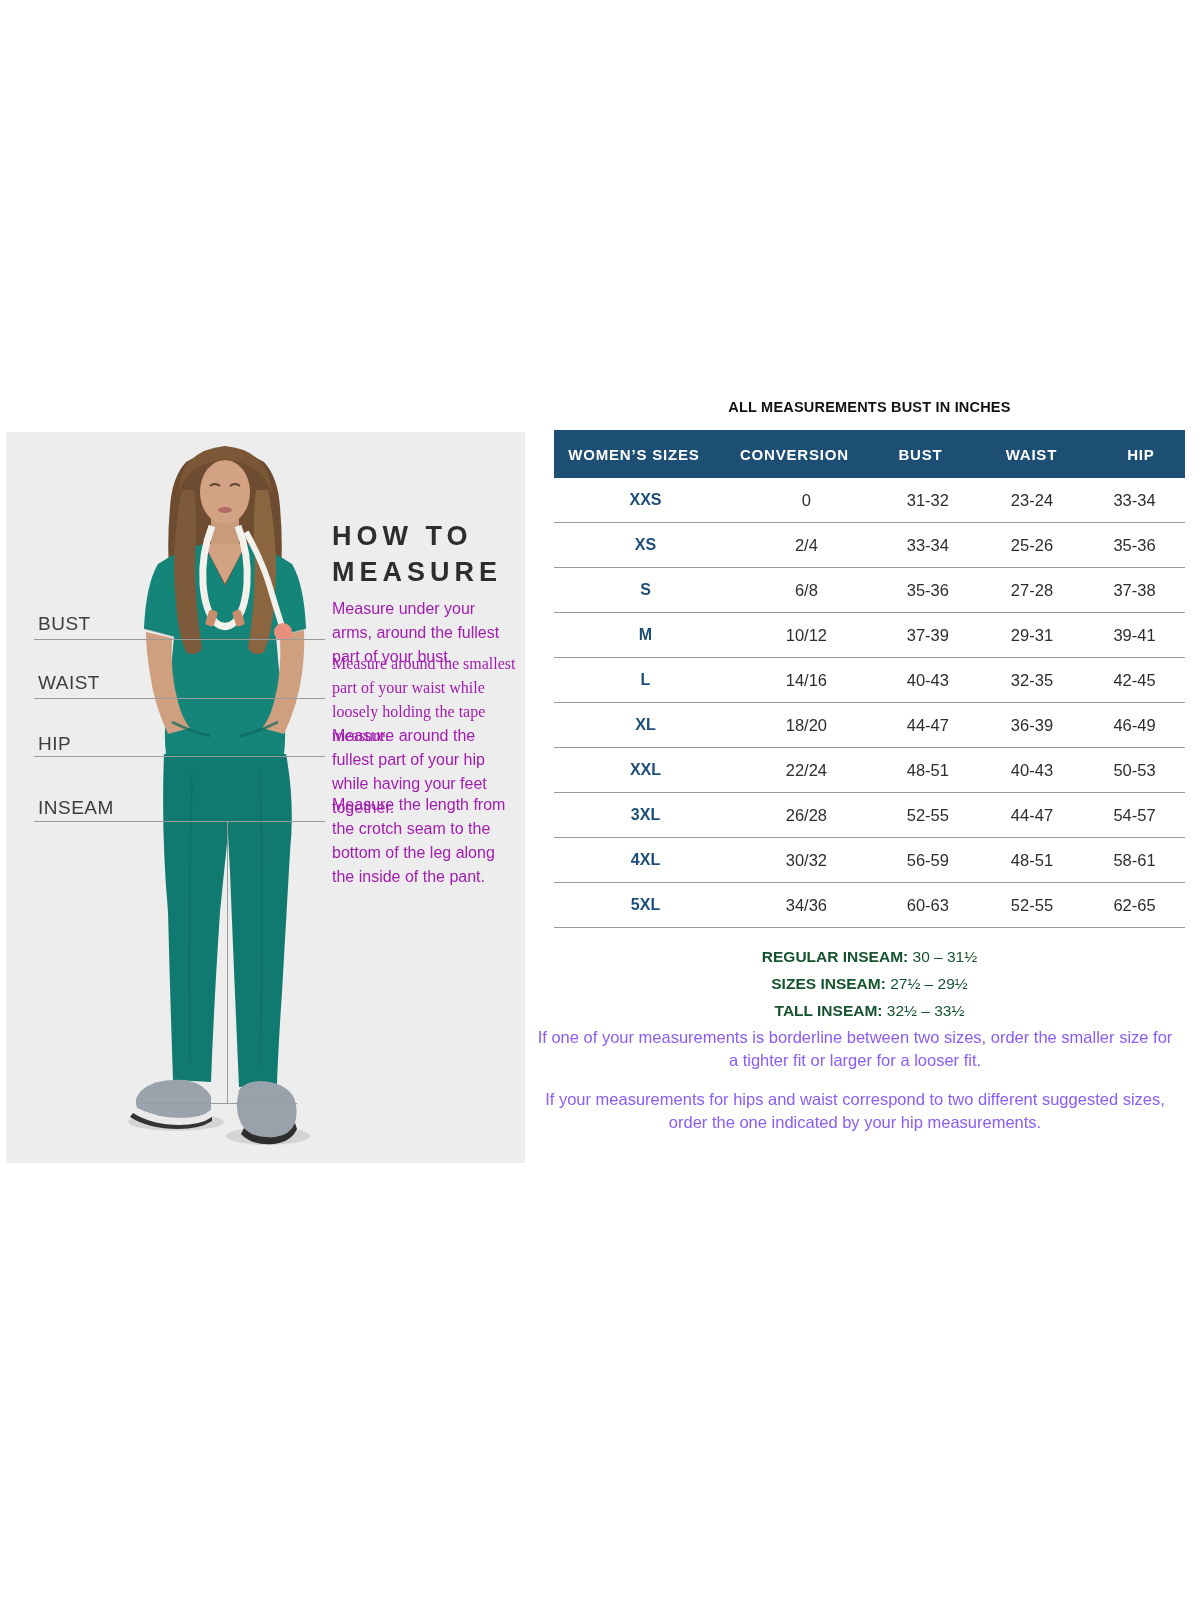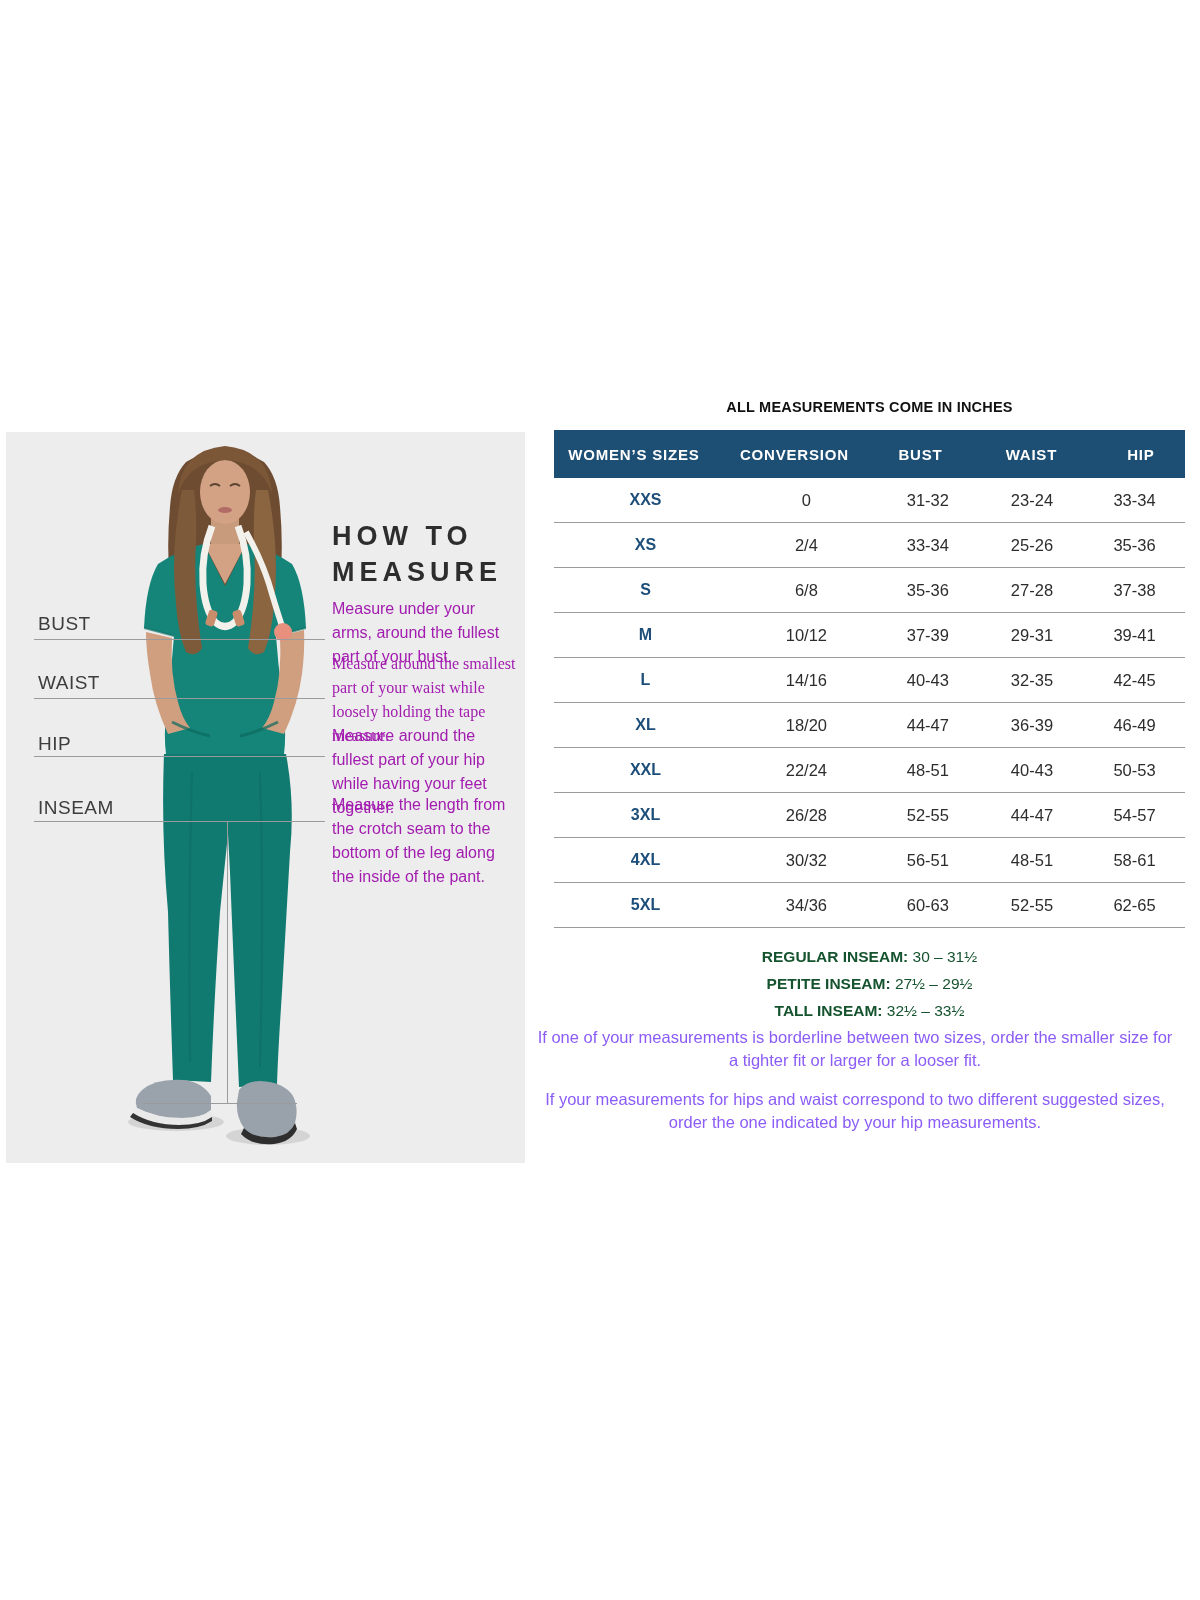--- a/index.html
+++ b/index.html
@@ -110,21 +110,21 @@
 
   <div class="howto-heading">
     <div>HOW TO</div>
     <div>MEASURE</div>
   </div>
   <div class="measure-desc" style="top:597px;">Measure under your arms, around the fullest part of your bust.</div>
   <div class="measure-desc" style="top:652px;font-family:Liberation Serif, serif;">Measure around the smallest part of your waist while loosely holding the tape measure.</div>
   <div class="measure-desc" style="top:724px;">Measure around the fullest part of your hip while having your feet together.</div>
   <div class="measure-desc" style="top:793px;">Measure the length from the crotch seam to the bottom of the leg along the inside of the pant.</div>
 
-  <div class="chart-title">ALL MEASUREMENTS COME IN INCHES</div>
+  <div class="chart-title">ALL MEASUREMENTS BUST IN INCHES</div>
 
   <div class="size-table">
     <div class="thead">
       <div class="cell col-size">WOMEN’S SIZES</div>
       <div class="cell col-conv">CONVERSION</div>
       <div class="cell col-bust">BUST</div>
       <div class="cell col-waist">WAIST</div>
       <div class="cell col-hip">HIP</div>
     </div>
     <div id="table-body">
@@ -180,36 +180,36 @@
         <div class="trow">
           <div class="cell col-size cell-size">3XL</div>
           <div class="cell col-conv">26/28</div>
           <div class="cell col-bust">52-55</div>
           <div class="cell col-waist">44-47</div>
           <div class="cell col-hip">54-57</div>
         </div>
         <div class="trow">
           <div class="cell col-size cell-size">4XL</div>
           <div class="cell col-conv">30/32</div>
-          <div class="cell col-bust">56-51</div>
+          <div class="cell col-bust">56-59</div>
           <div class="cell col-waist">48-51</div>
           <div class="cell col-hip">58-61</div>
         </div>
         <div class="trow">
           <div class="cell col-size cell-size">5XL</div>
           <div class="cell col-conv">34/36</div>
           <div class="cell col-bust">60-63</div>
           <div class="cell col-waist">52-55</div>
           <div class="cell col-hip">62-65</div>
         </div>
       </div>
   </div>
 
   <div class="inseam-notes" id="inseam-notes">
       <div class="note-line"><span class="note-label">REGULAR INSEAM: </span><span>30 – 31½</span></div>
-      <div class="note-line"><span class="note-label">PETITE INSEAM: </span><span>27½ – 29½</span></div>
+      <div class="note-line"><span class="note-label">SIZES INSEAM: </span><span>27½ – 29½</span></div>
       <div class="note-line"><span class="note-label">TALL INSEAM: </span><span>32½ – 33½</span></div>
     </div>
 
   <div class="advice advice-1">If one of your measurements is borderline between two sizes, order the smaller size for a tighter fit or larger for a looser fit.</div>
   <div class="advice advice-2">If your measurements for hips and waist correspond to two different suggested sizes, order the one indicated by your hip measurements.</div>
 
 </div>
 
 </body></html>

